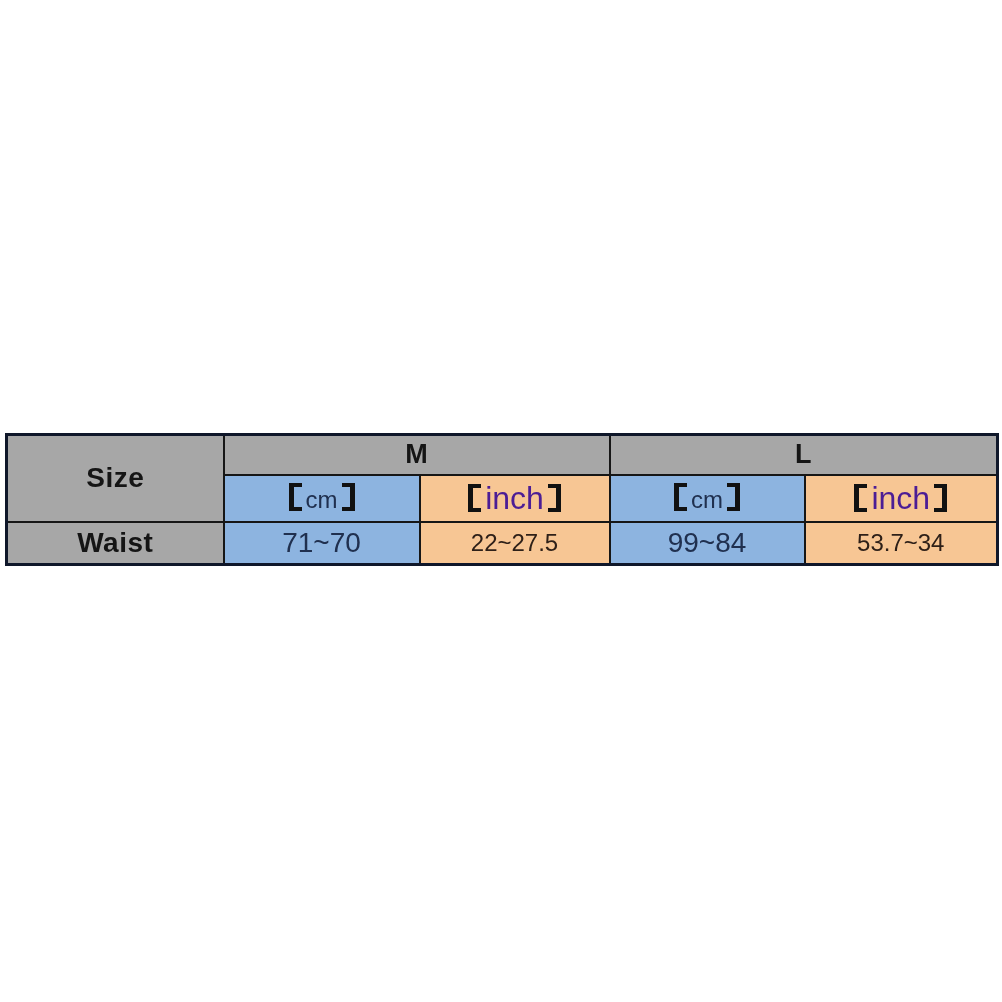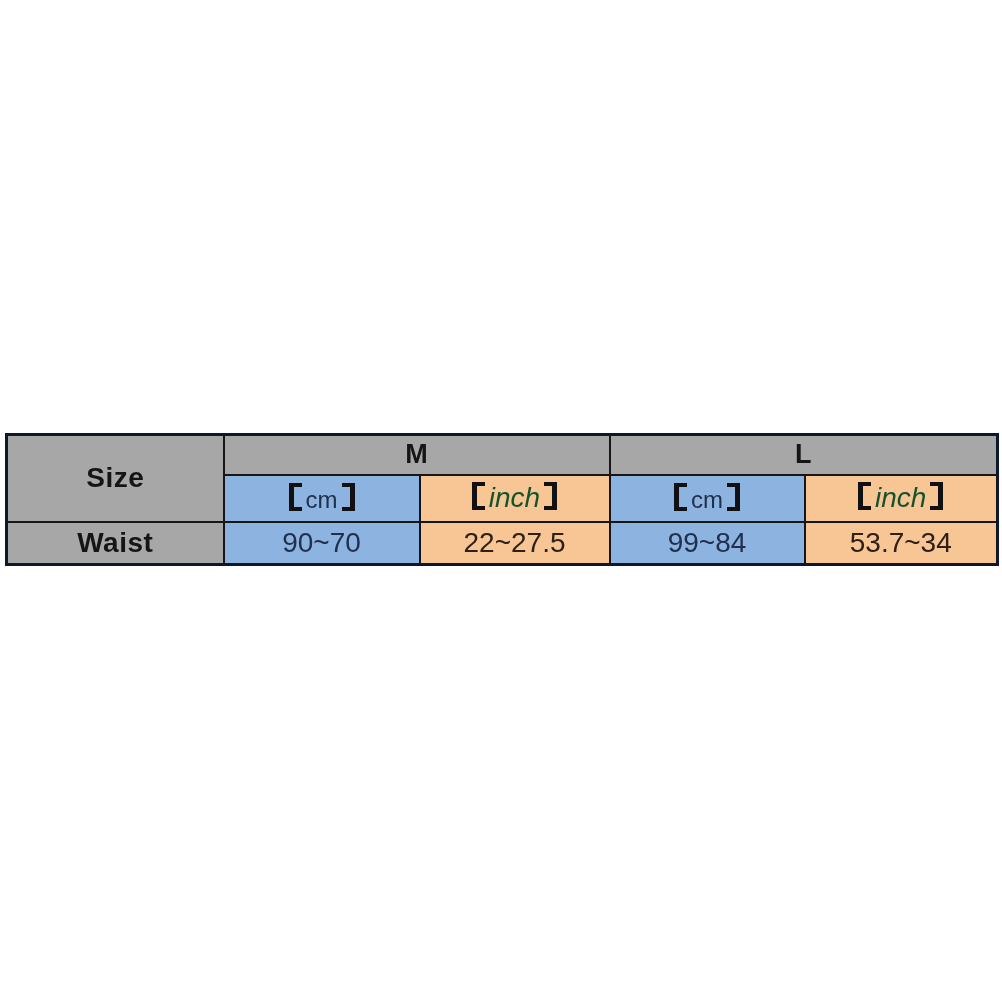--- a/index.html
+++ b/index.html
@@ -46,23 +46,23 @@
     font-size: 28px;
     color: #151515;
     letter-spacing: 0.5px;
   }
   .txt-sizeletter {
     font-weight: bold;
     font-size: 27px;
     color: #151515;
   }
   .txt-unit-cm   { font-size: 24px; color: #20304f; }
-  .txt-unit-inch { font-size: 28px; color: #14532d; font-style: italic; }
+  .txt-unit-inch { font-size: 32px; color: #4c1d95; }
   .txt-val-blue   { font-size: 28px; color: #20304f; }
-  .txt-val-orange { font-size: 28px; color: #2e2018; }
+  .txt-val-orange { font-size: 24px; color: #2e2018; }
 
   
   .br {
     display: inline-block;
     width: 8px;
     height: 20px;
     vertical-align: -3px;
     box-sizing: content-box;
   }
   .br-open {
@@ -118,21 +118,21 @@
       <td class="cell-orange">
         <span class="br br-open"></span><span class="txt-unit-inch">inch</span><span class="br br-close"></span>
       </td>
     </tr>
 
     <tr class="row-waist">
       <td class="cell-gray">
         <span class="txt-label">Waist</span>
       </td>
       <td class="cell-blue">
-        <span class="txt-val-blue">90~70</span>
+        <span class="txt-val-blue">71~70</span>
       </td>
       <td class="cell-orange">
         <span class="txt-val-orange">22~27.5</span>
       </td>
       <td class="cell-blue">
         <span class="txt-val-blue">99~84</span>
       </td>
       <td class="cell-orange">
         <span class="txt-val-orange">53.7~34</span>
       </td>

